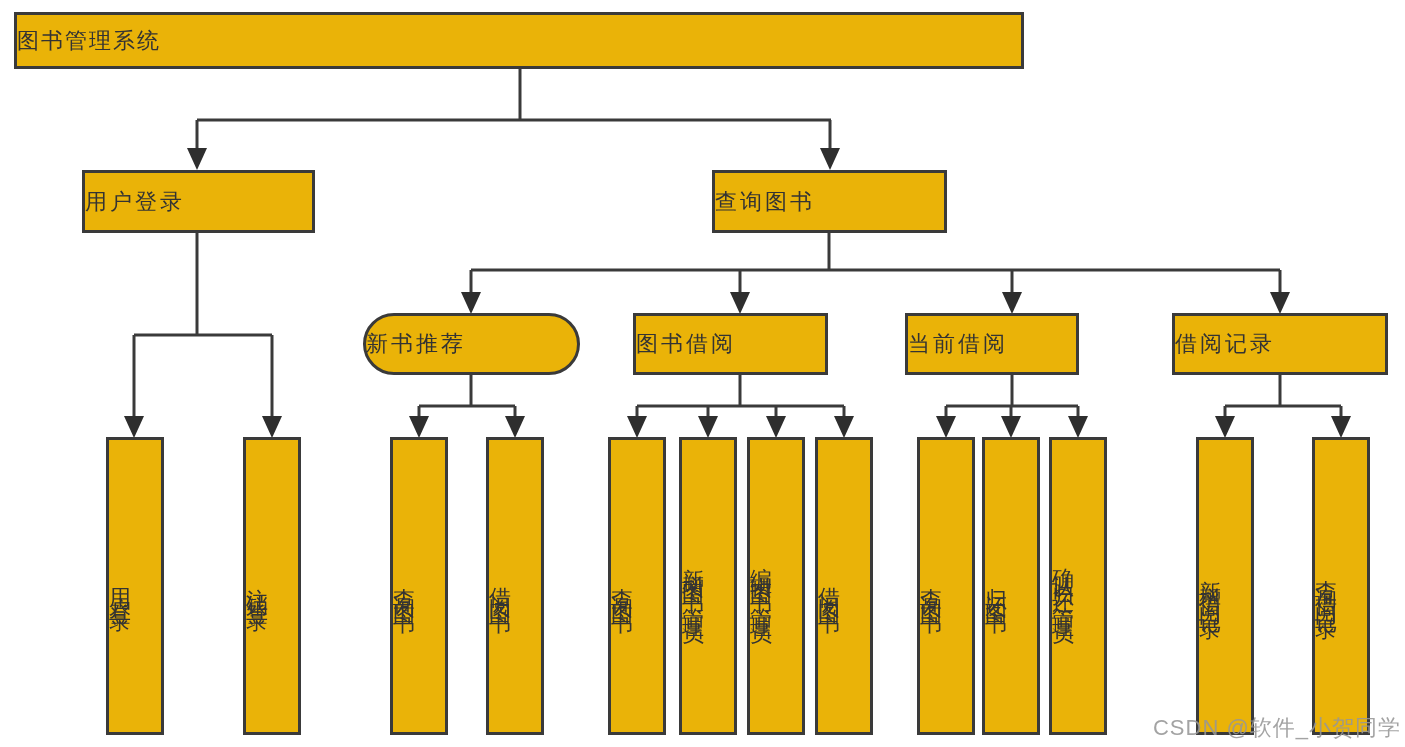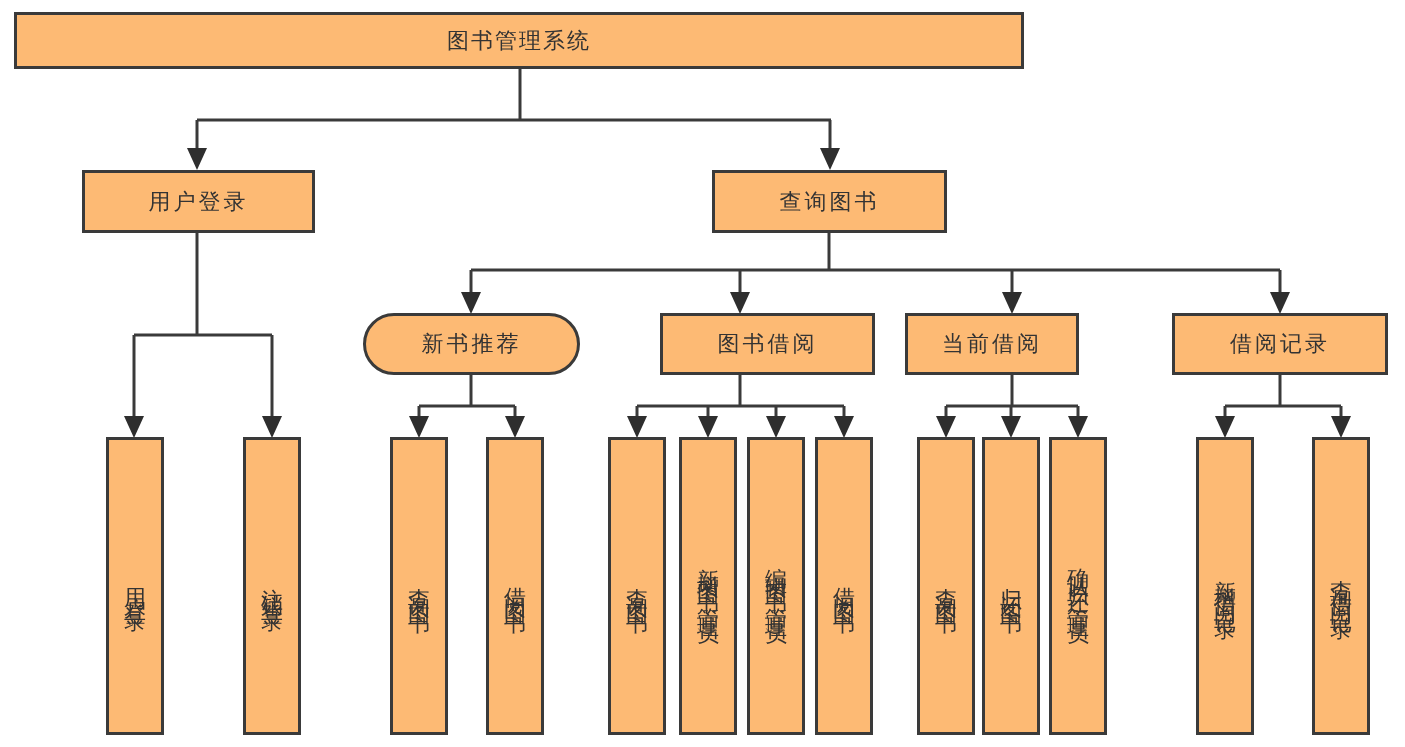--- a/index.html
+++ b/index.html
@@ -7,24 +7,23 @@
     position:relative;
     width:1405px;height:747px;
     background:#ffffff;
     font-family:"Liberation Sans","DejaVu Sans",sans-serif;
     overflow:hidden;
   }
   .node{
     position:absolute;
     box-sizing:border-box;
     border:3px solid #3a3a3a;
-    background:#fdba74;
+    background:#eab308;
     display:flex;
     align-items:center;
-    justify-content:center;
     color:#333333;
   }
   .node.h{font-size:22px;letter-spacing:3px;}
   .node.root{font-size:22px;letter-spacing:2px;}
   .node.leaf .vtext{
     writing-mode:vertical-rl;
     text-orientation:mixed;
     font-size:22px;
     letter-spacing:8px;
     line-height:1;
@@ -124,21 +123,21 @@
   <div class="node h" style="left:82px;top:170px;width:233px;height:63px;">
     <span>用户登录</span>
   </div>
   <div class="node h" style="left:712px;top:170px;width:235px;height:63px;">
     <span>查询图书</span>
   </div>
 
   <div class="node h" style="left:363px;top:313px;width:217px;height:62px;border-radius:31px;">
     <span>新书推荐</span>
   </div>
-  <div class="node h" style="left:660px;top:313px;width:215px;height:62px;">
+  <div class="node h" style="left:633px;top:313px;width:195px;height:62px;">
     <span>图书借阅</span>
   </div>
   <div class="node h" style="left:905px;top:313px;width:174px;height:62px;">
     <span>当前借阅</span>
   </div>
   <div class="node h" style="left:1172px;top:313px;width:216px;height:62px;">
     <span>借阅记录</span>
   </div>
 
   <div class="node leaf" style="left:106px;top:437px;width:58px;height:298px;">
@@ -174,14 +173,15 @@
   <div class="node leaf" style="left:1049px;top:437px;width:58px;height:298px;">
     <span class="vtext">确认归还（管理员）</span>
   </div>
   <div class="node leaf" style="left:1196px;top:437px;width:58px;height:298px;">
     <span class="vtext">新增借阅记录</span>
   </div>
   <div class="node leaf" style="left:1312px;top:437px;width:58px;height:298px;">
     <span class="vtext">查询借阅记录</span>
   </div>
 
+  <div class="watermark">CSDN @软件_小贺同学</div>
 
 </div>
 
 </body></html>

